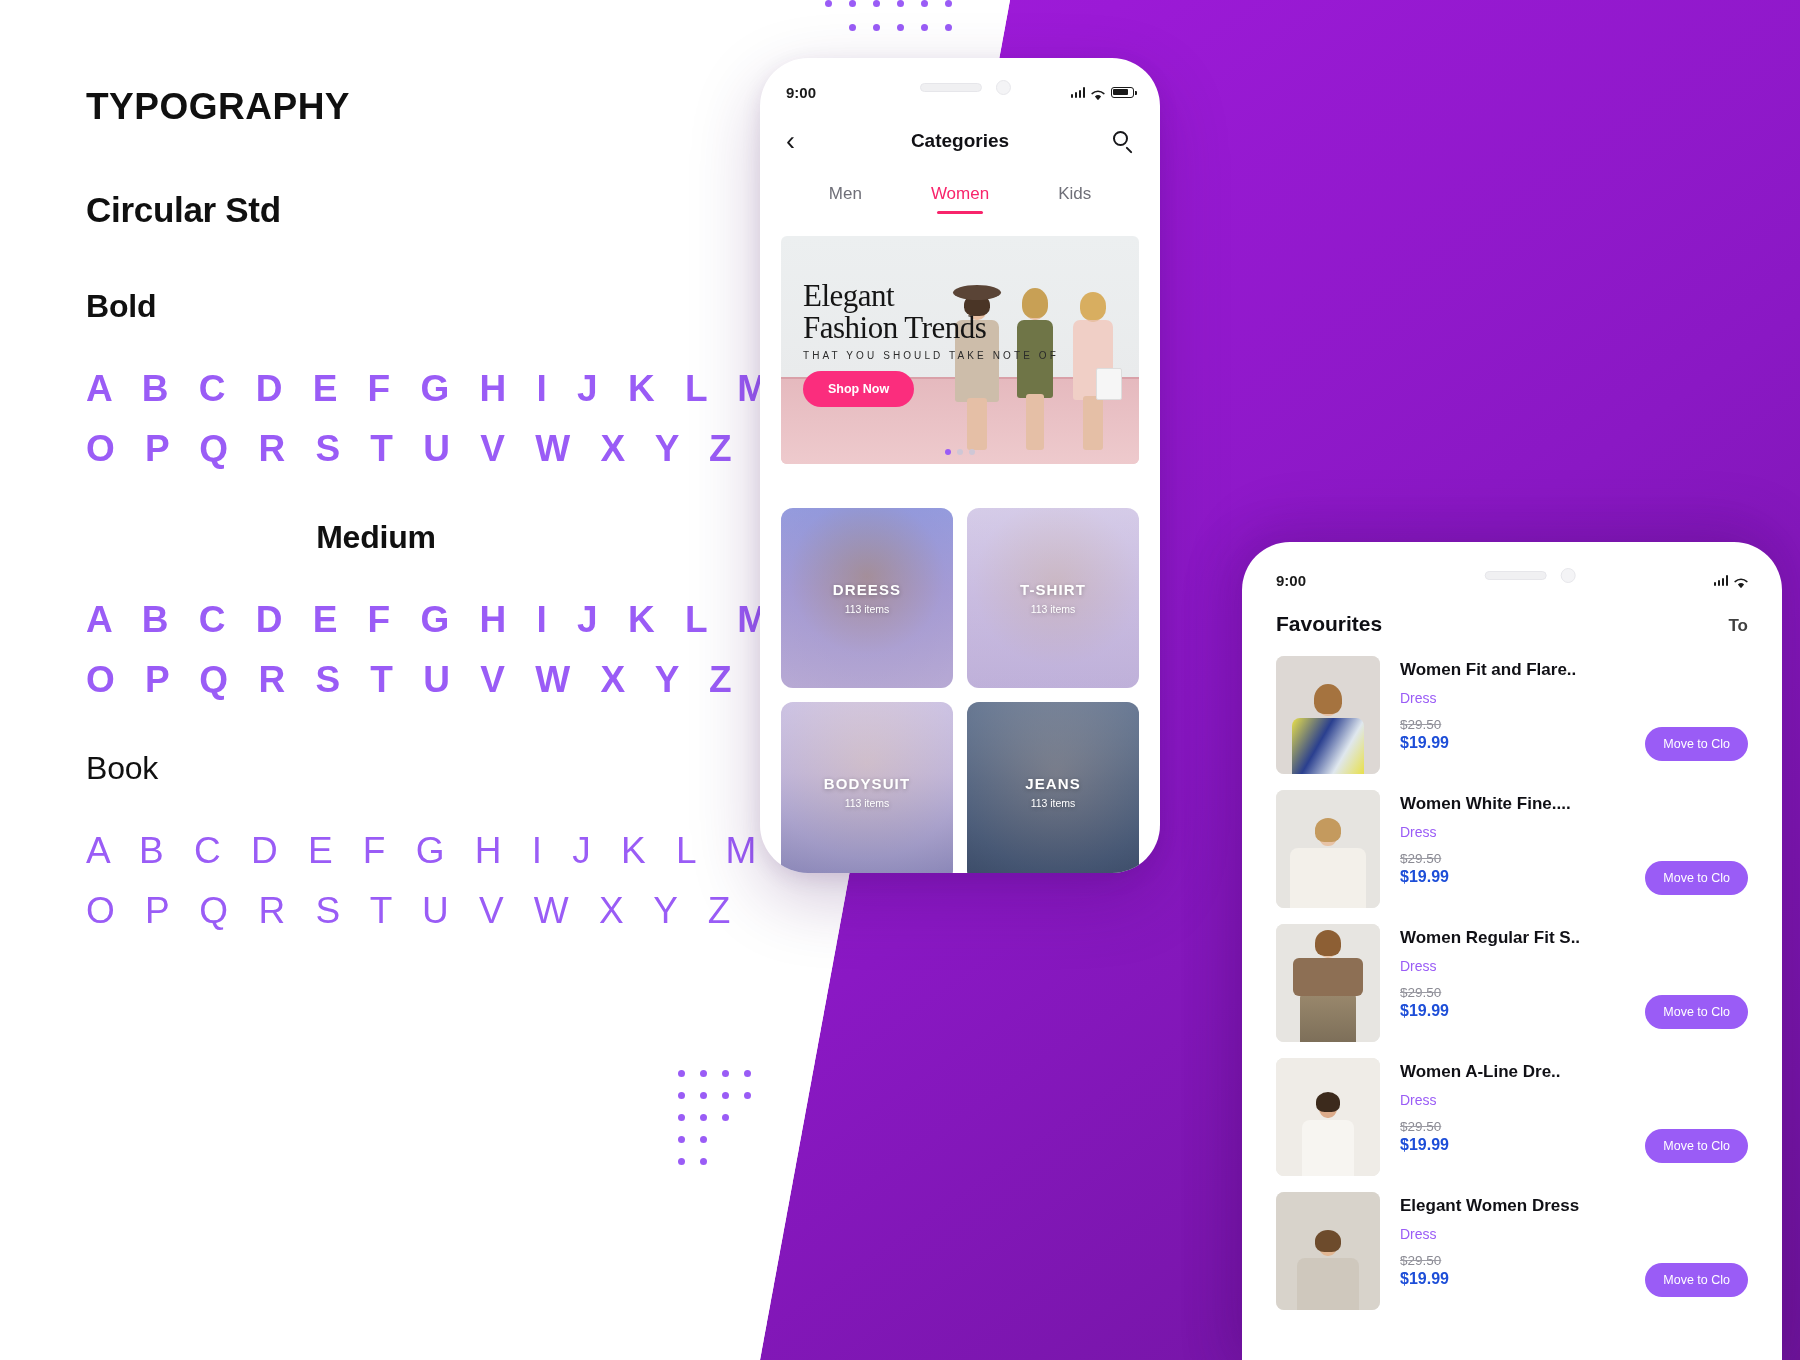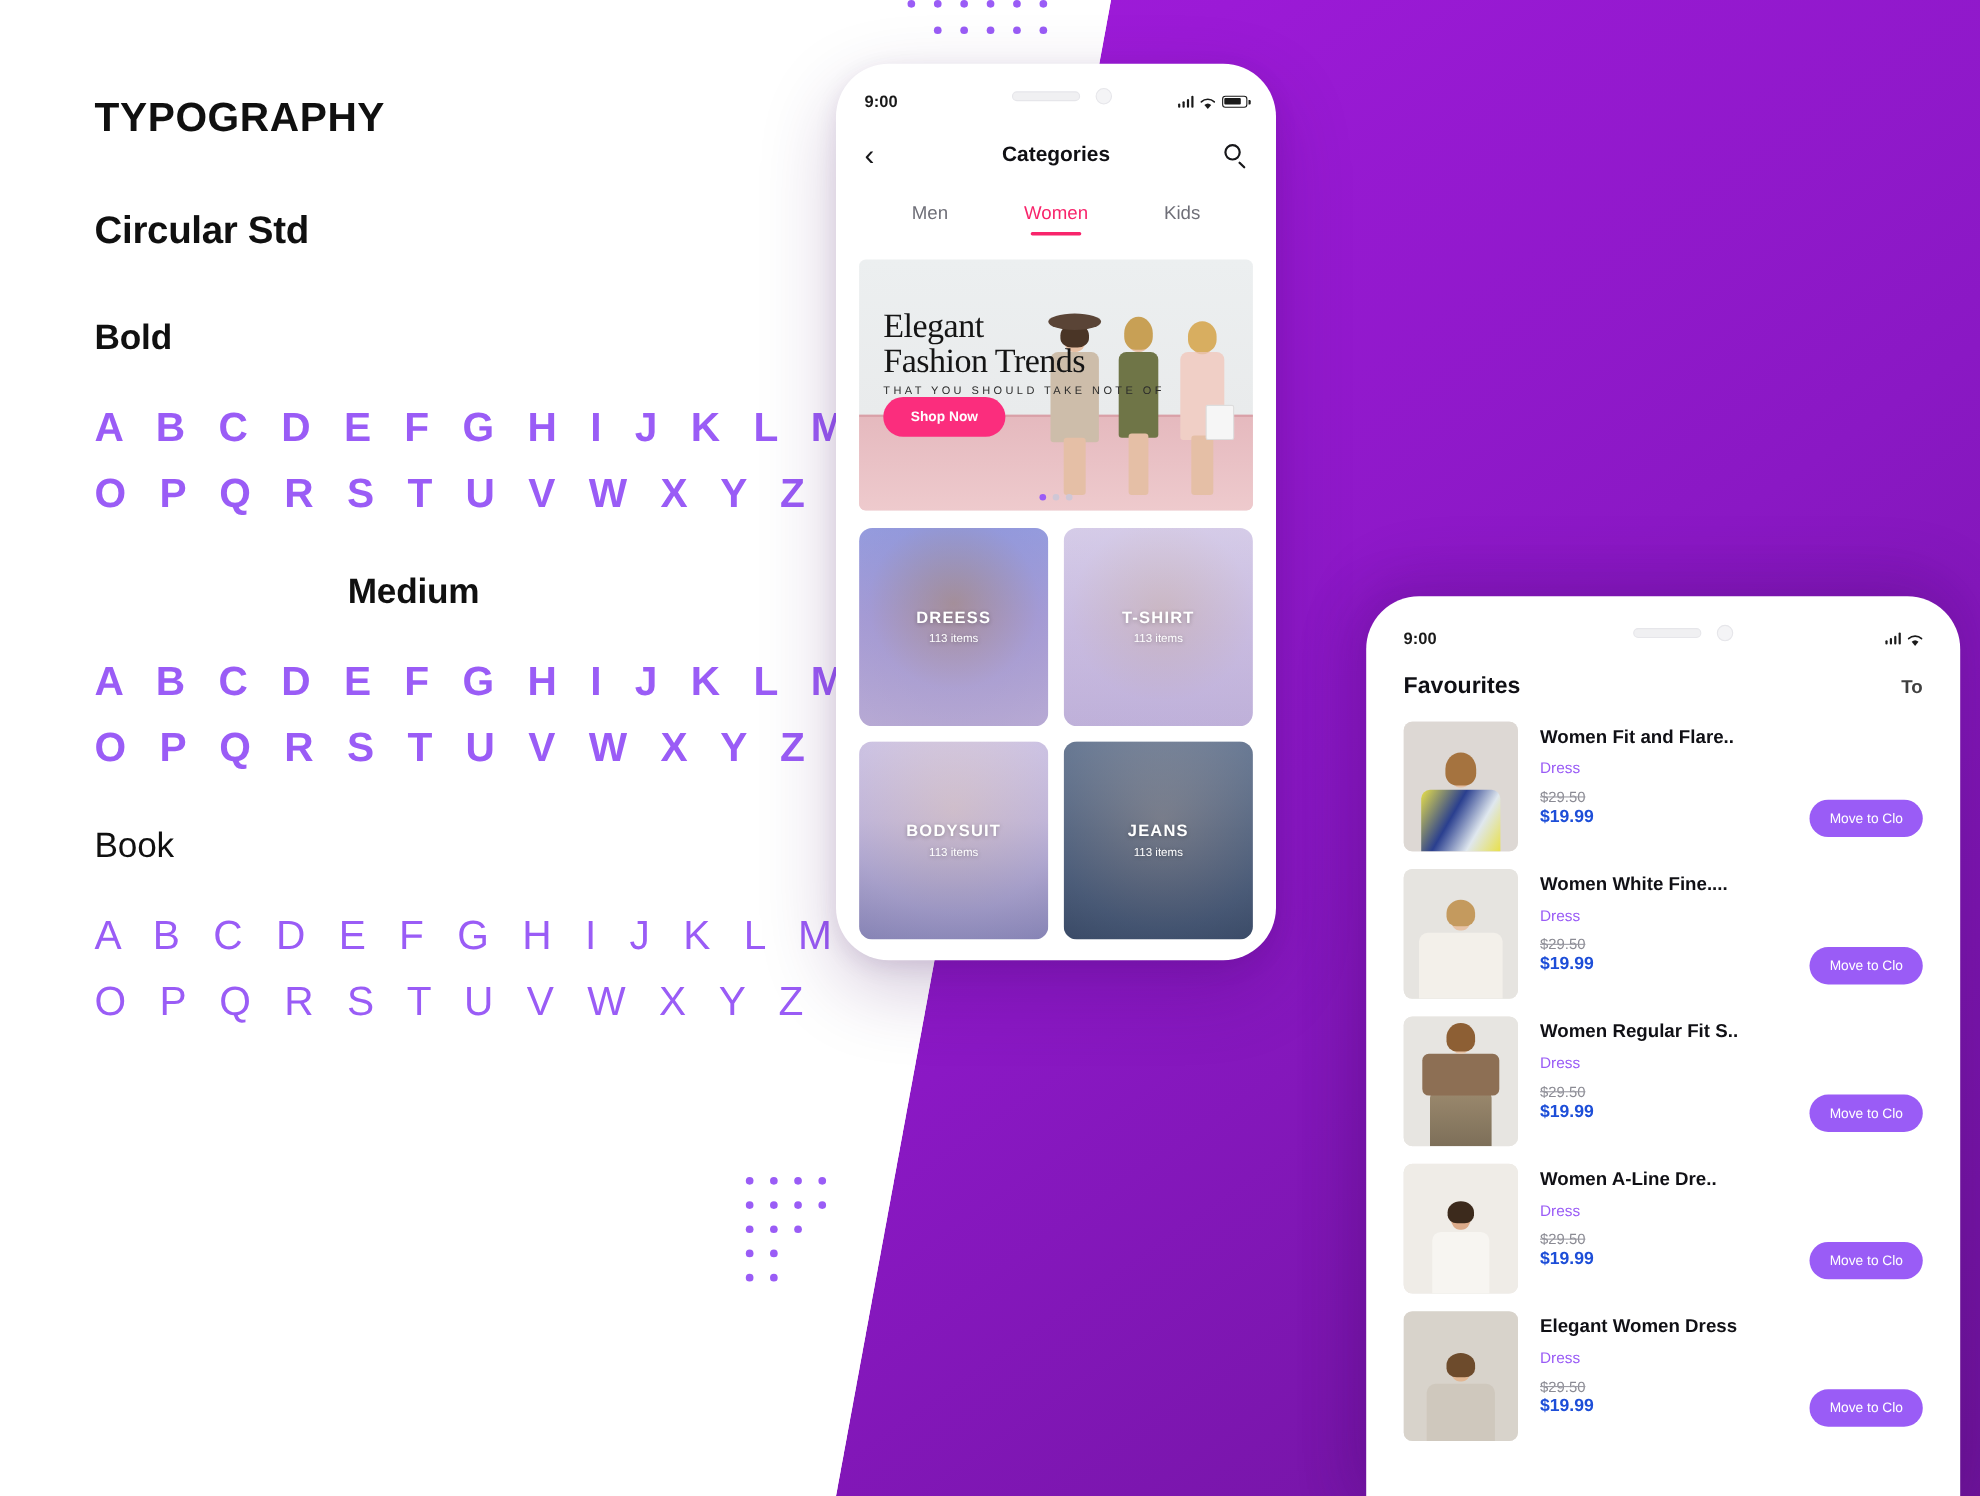--- a/index.html
+++ b/index.html
@@ -226,21 +226,21 @@
     letter-spacing: -0.5px;
   }
   .banner-sub {
     font-size: 10px;
     letter-spacing: 3.1px;
     color: #2b2b2b;
     margin-top: 6px;
     white-space: nowrap;
   }
   .shop-now {
-    position: absolute; left: 22px; top: 125px; z-index: 5;
+    position: absolute; left: 22px; top: 135px; z-index: 5;
     background: #fb2d7d;
     color: #ffffff;
     font-size: 12.5px;
     font-weight: bold;
     border: none;
     border-radius: 20px;
     padding: 11px 25px;
     cursor: pointer;
   }
   .banner-models {
@@ -266,20 +266,21 @@
   }
   .cdot { width: 6px; height: 6px; border-radius: 50%; background: #cfc7d6; }
   .cdot.on { background: #9a5cf6; }
 
   
   .cat-grid {
     display: grid;
     grid-template-columns: 1fr 1fr;
     gap: 14px;
     padding: 16px 21px 0 21px;
+    margin-top: 28px;
   }
   .cat-card {
     position: relative;
     height: 180px;
     border-radius: 12px;
     overflow: hidden;
     cursor: pointer;
   }
   .cat-photo { position: absolute; inset: 0; }
   .cat-tint { position: absolute; inset: 0; }

